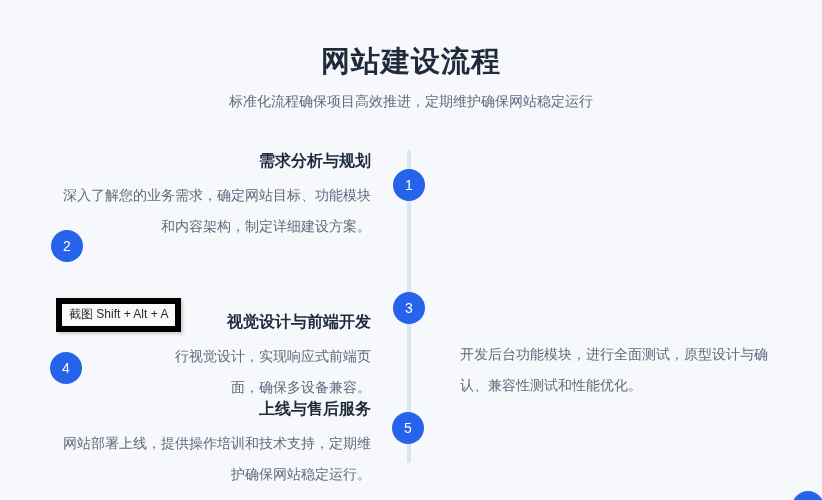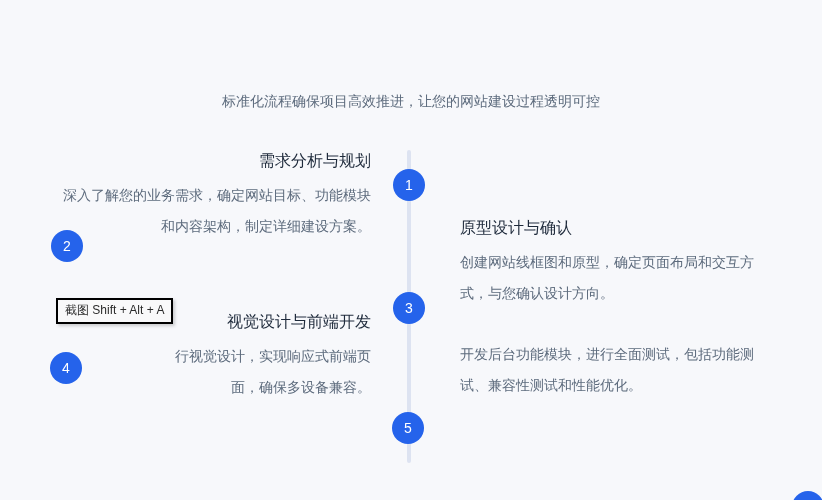--- a/index.html
+++ b/index.html
@@ -27,21 +27,21 @@
   }
   .timeline-line {
     position:absolute; left:407px; top:150px;
     width:4px; height:313px;
     background:#dde3f1; border-radius:2px;
   }
   .step { position:absolute; }
   .step.left  { left:57px;  width:314px; text-align:right; }
   .step.right { left:460px; width:312px; text-align:left; }
   .step-title {
-    font-size:16px; font-weight:400; color:#1e2a3b;
+    font-size:16px; font-weight:700; color:#1e2a3b;
     line-height:22px; margin-bottom:8px;
   }
   .step-desc {
     font-size:14px; color:#5d6b7d; line-height:31px;
   }
   .step-desc.tooltip-gap { text-indent:92px; }
   .marker {
     position:absolute; width:32px; height:32px;
     background:#2563eb; border-radius:50%;
     color:#ffffff; font-size:14px;
@@ -49,63 +49,64 @@
   }
   .marker.m1 { left:393px; top:169px; }
   .marker.m2 { left:51px;  top:230px; }
   .marker.m3 { left:393px; top:292px; }
   .marker.m4 { left:50px;  top:352px; }
   .marker.m5 { left:392px; top:412px; }
   .screenshot-tooltip {
     position:absolute; left:56px; top:298px;
     padding:2px 7px 3px 7px;
     background:#f9f9fa;
-    border:2px solid #000000;
+    border:6px solid #000000;
     box-shadow:2px 2px 3px rgba(0,0,0,0.18);
     font-size:12px; color:#2b2b2b;
     white-space:nowrap; z-index:5;
   }
   .fab {
     position:absolute; left:792px; top:491px;
     width:32px; height:32px;
     background:#2563eb; border-radius:50%;
     cursor:pointer;
   }
 </style>
 </head>
 <body>
 
 <div class="page">
 
-  <p class="page-subtitle">标准化流程确保项目高效推进，让您的网站建设过程透明可控</p>
+  <h1 class="page-title">网站建设流程</h1>
+  <p class="page-subtitle">标准化流程确保项目高效推进，定期维护确保网站稳定运行</p>
 
   <div class="timeline-line"></div>
 
   <div class="step left" style="top:150px;">
     <div class="step-title">需求分析与规划</div>
     <div class="step-desc">深入了解您的业务需求，确定网站目标、功能模块和内容架构，制定详细建设方案。</div>
   </div>
   <div class="marker m1">1</div>
 
-  <div class="step right" style="top:217px;">
-    <div class="step-title">原型设计与确认</div>
-    <div class="step-desc">创建网站线框图和原型，确定页面布局和交互方式，与您确认设计方向。</div>
-  </div>
   <div class="marker m2">2</div>
 
   <div class="step left" style="top:275px;margin-top:36px;">
     <div class="step-title">视觉设计与前端开发</div>
     <div class="step-desc tooltip-gap">行视觉设计，实现响应式前端页面，确保多设备兼容。</div>
   </div>
   <div class="marker m3">3</div>
 
   <div class="step right" style="top:339px;">
-    <div class="step-desc">开发后台功能模块，进行全面测试，包括功能测试、兼容性测试和性能优化。</div>
+    <div class="step-desc">开发后台功能模块，进行全面测试，原型设计与确认、兼容性测试和性能优化。</div>
   </div>
   <div class="marker m4">4</div>
 
+  <div class="step left" style="top:398px;">
+    <div class="step-title">上线与售后服务</div>
+    <div class="step-desc">网站部署上线，提供操作培训和技术支持，定期维护确保网站稳定运行。</div>
+  </div>
   <div class="marker m5">5</div>
 
   <div class="screenshot-tooltip">截图 Shift + Alt + A</div>
 
   <div class="fab"></div>
 
 </div>
 
 </body></html>

